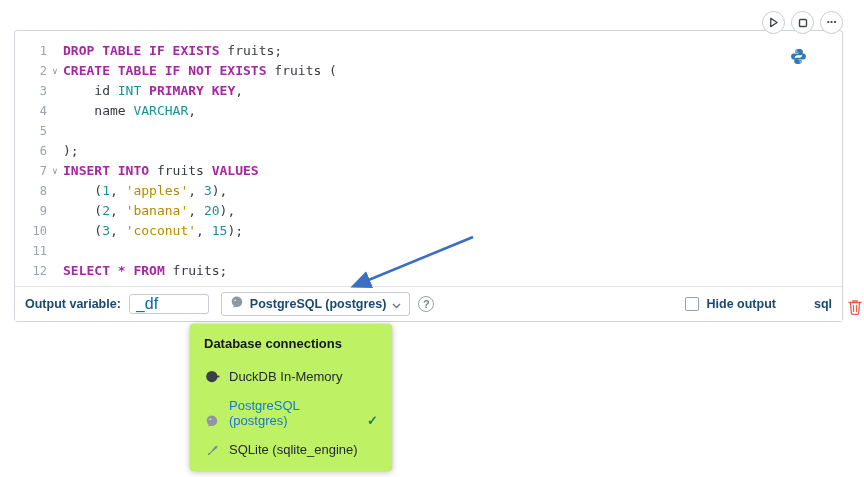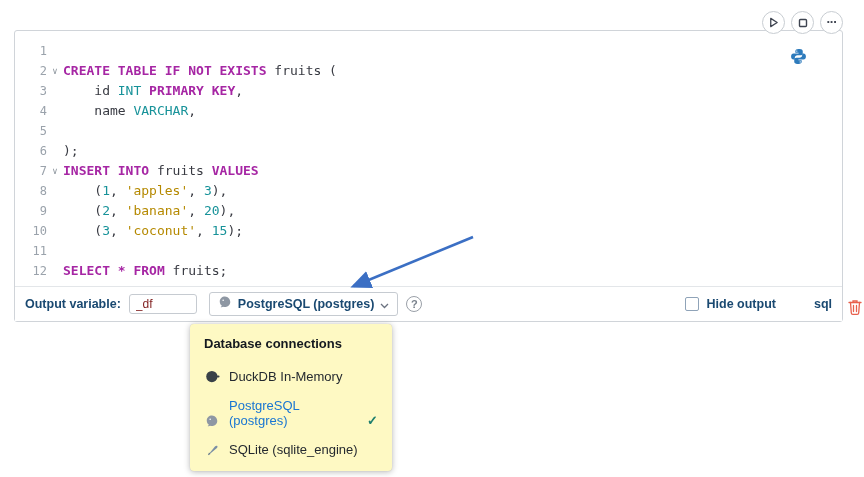--- a/index.html
+++ b/index.html
@@ -31,38 +31,38 @@
     display:flex;align-items:center;justify-content:center;box-sizing:border-box;cursor:pointer;
   }
   .more-glyph{font-size:13px;font-weight:bold;color:#3e4450;letter-spacing:-1px;line-height:1;margin-top:-2px;}
   
   .footer{
     position:absolute;left:0;right:0;bottom:0;height:32px;border-top:1px solid #e3e6e9;
     display:flex;align-items:center;padding:17px 10px;gap:8px;box-sizing:border-box;background:#fff;
   }
   .lbl{font-size:12.5px;font-weight:bold;color:#1a4971;white-space:nowrap;}
   .out-input{
-    width:68px;height:20px;border:1px solid #c6cbd1;border-radius:3px;font-size:12px;color:#7f1d1d;
+    width:80px;height:20px;border:1px solid #c6cbd1;border-radius:3px;font-size:16px;color:#0369a1;
     padding:0 6px;box-sizing:border-box;font-family:"Liberation Sans",sans-serif;outline:none;
   }
   .conn-btn{
     display:flex;align-items:center;gap:6px;height:22px;border:1px solid #c6cbd1;border-radius:3px;
     padding:0 8px;background:#fff;cursor:pointer;margin-left:4px;
   }
   .help{
     width:16px;height:16px;border-radius:50%;border:1px solid #9aa0a8;color:#7a828c;font-size:11px;
     display:flex;align-items:center;justify-content:center;font-weight:bold;box-sizing:border-box;cursor:pointer;
   }
   .spacer{flex:1;}
   .checkbox{width:14px;height:14px;border:1.5px solid #8fa3b8;border-radius:2px;background:#fff;box-sizing:border-box;cursor:pointer;}
   .sql-lbl{margin-left:30px;margin-right:0px;}
   .trash{position:absolute;left:848px;top:299px;cursor:pointer;z-index:3;}
   
   .menu{
-    position:absolute;left:190px;top:324px;width:202px;background:#fef9c3;border-radius:4px;
+    position:absolute;left:190px;top:324px;width:202px;background:#bef264;border-radius:4px;
     box-shadow:0 1px 6px rgba(0,0,0,.28),0 0 1px rgba(0,0,0,.18);padding:10px 0 7px;z-index:4;
   }
   .menu-title{font-size:13px;font-weight:bold;color:#14191f;padding:2px 14px 11px;}
   .menu-item{display:flex;align-items:flex-end;gap:9px;padding:7px 14px;font-size:13px;color:#24292f;cursor:pointer;}
   .menu-item .mi-icon{width:16px;display:flex;justify-content:center;flex:none;}
   .menu-item.selected{color:#1976d2;}
   .check{margin-left:auto;color:#1e7f6e;font-size:13px;font-weight:bold;}
   
   .arrow-svg{position:absolute;left:338px;top:228px;z-index:6;pointer-events:none;}
 </style>
@@ -88,20 +88,21 @@
     <span class="more-glyph">···</span>
   </div>
 </div>
 
 <div class="cell">
   <div class="code-area">
     <div>
         <div class="code-line">
           <span class="ln">1</span>
           <span class="fold"></span>
+          <span class="code-text"><span class="seg-kw">DROP TABLE IF EXISTS</span><span class="seg-pl"> fruits;</span></span>
         </div>
         <div class="code-line">
           <span class="ln">2</span>
           <span class="fold">∨</span>
           <span class="code-text"><span class="seg-kw">CREATE TABLE IF NOT EXISTS</span><span class="seg-pl"> fruits (</span></span>
         </div>
         <div class="code-line">
           <span class="ln">3</span>
           <span class="fold"></span>
           <span class="code-text"><span class="seg-pl">    id </span><span class="seg-ty">INT</span><span class="seg-pl"> </span><span class="seg-kw">PRIMARY KEY</span><span class="seg-pl">,</span></span>

